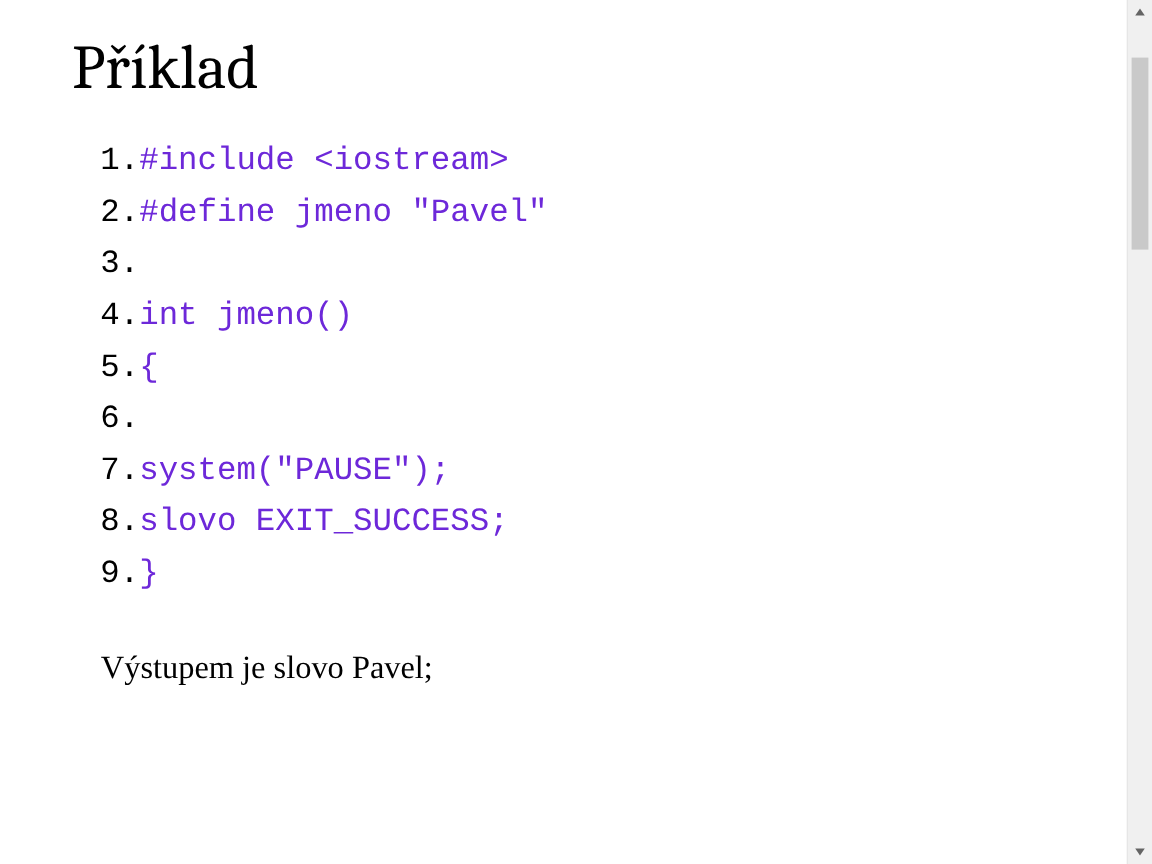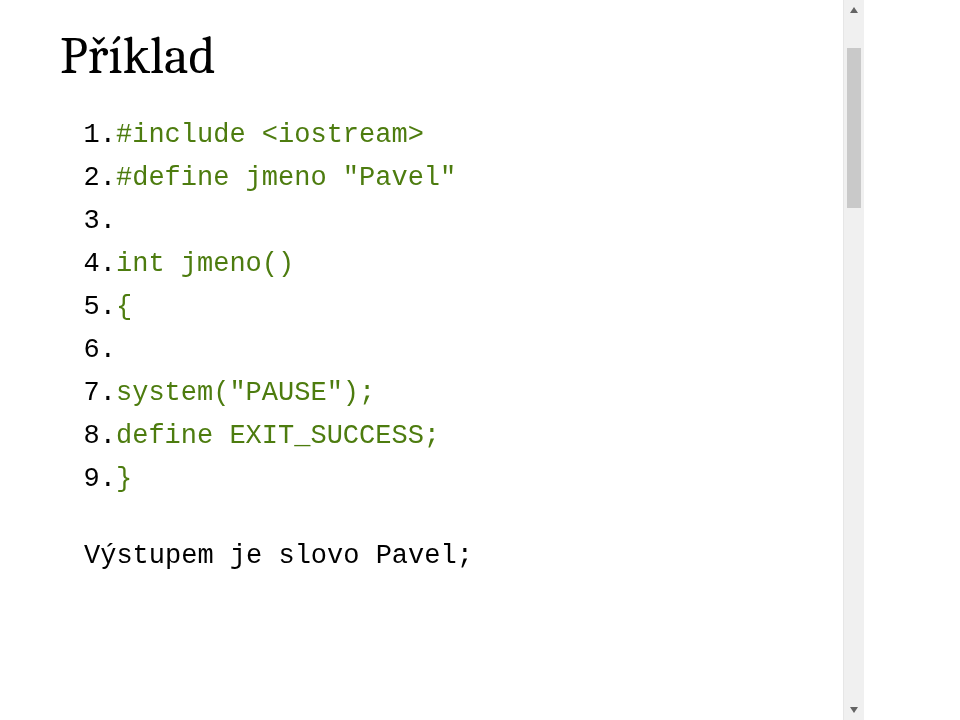--- a/index.html
+++ b/index.html
@@ -6,21 +6,21 @@
     margin: 0;
     padding: 0;
     width: 960px;
     height: 720px;
     background: #ffffff;
     font-family: "Calibri", "Cambria", "Georgia", serif;
     overflow: hidden;
   }
   .slide {
     position: relative;
-    width: 864px;
+    width: 960px;
     height: 720px;
     box-sizing: border-box;
     padding: 26px 52px 0 60px;
   }
   .title {
     font-family: "Cambria", "Georgia", "Times New Roman", serif;
     font-size: 52px;
     color: #000;
     margin: 0 0 36px 0;
     font-weight: 400;
@@ -41,25 +41,25 @@
   .code-list li .num {
     width: 56px;
     flex: 0 0 56px;
     text-align: right;
     color: #000;
     font-family: "Courier New", monospace;
     padding-right: 0;
   }
   .code-list li .code {
     font-family: "Courier New", monospace;
-    color: #4d7c0f;
+    color: #6d28d9;
     white-space: pre;
   }
   .output-text {
-    font-family: Liberation Mono, monospace;
+    font-family: Liberation Serif, serif;
     font-size: 27px;
     color: #000;
     margin-left: 24px;
     margin-top: 48px;
   }
   .scroll-track {
     position: absolute;
     right: 0;
     top: 0;
     width: 20px;
@@ -121,21 +121,21 @@
     </li>
     <li>
       <span class="num">6.</span>
     </li>
     <li>
       <span class="num">7.</span>
       <span class="code">system("PAUSE");</span>
     </li>
     <li>
       <span class="num">8.</span>
-      <span class="code">define EXIT_SUCCESS;</span>
+      <span class="code">slovo EXIT_SUCCESS;</span>
     </li>
     <li>
       <span class="num">9.</span>
       <span class="code">}</span>
     </li>
   </ol>
 
   <div class="output-text">Výstupem je slovo Pavel;</div>
 
   <div class="scroll-track">

